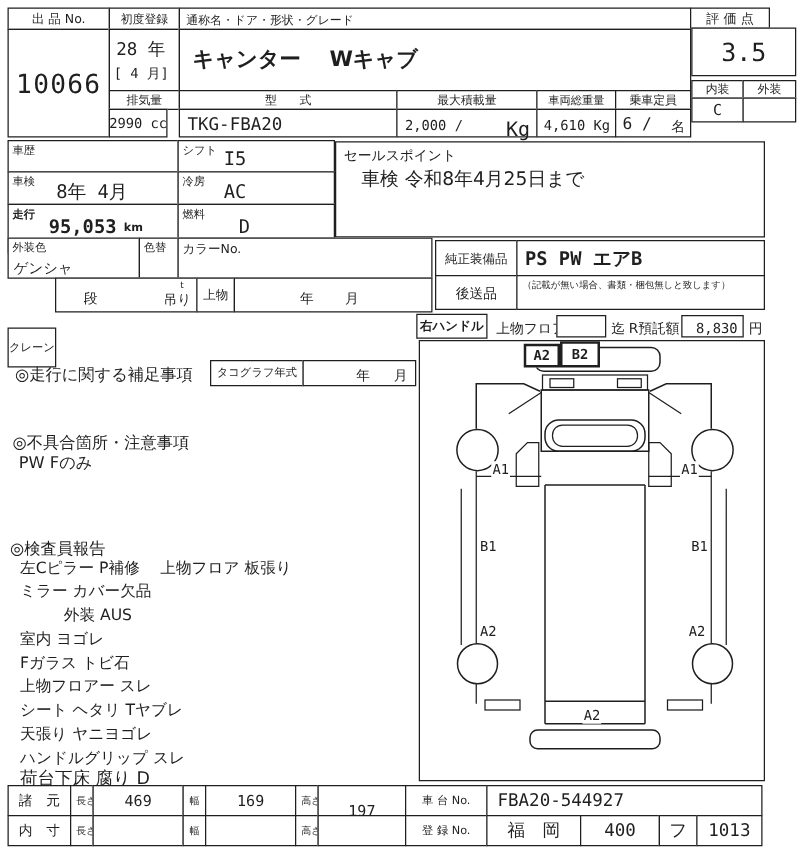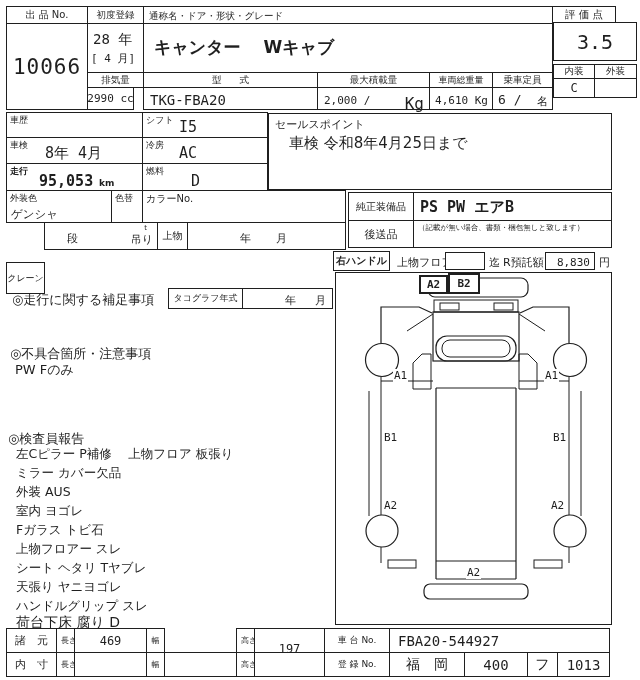--- a/index.html
+++ b/index.html
@@ -198,21 +198,21 @@
     <div class="txt" style="left:42px;top:4px;font-size:11px;">年</div>
     <div class="txt" style="right:6px;top:4px;font-size:11px;">月</div>
   </div>
 
   <div class="txt" style="left:10px;top:345px;font-size:13px;">◎不具合箇所・注意事項</div>
   <div class="txt" style="left:15px;top:361px;font-size:13px;">PW Fのみ</div>
 
   <div class="txt" style="left:8px;top:430px;font-size:13px;">◎検査員報告</div>
   <div class="listitem" style="top:446px;">左Cピラー P補修　 上物フロア 板張り</div>
   <div class="listitem" style="top:465px;">ミラー カバー欠品</div>
-  <div class="listitem" style="top:484px;">外装 AUS</div>
+  <div class="listitem" style="top:484px;margin-left:35px;">外装 AUS</div>
   <div class="listitem" style="top:503px;">室内 ヨゴレ</div>
   <div class="listitem" style="top:522px;">Fガラス トビ石</div>
   <div class="listitem" style="top:541px;">上物フロアー スレ</div>
   <div class="listitem" style="top:560px;">シート ヘタリ Tヤブレ</div>
   <div class="listitem" style="top:579px;">天張り ヤニヨゴレ</div>
   <div class="listitem" style="top:614px;font-size:14px;">荷台下床 腐り D</div>
   <div class="listitem" style="top:598px;">ハンドルグリップ スレ</div>
 
   <div class="cell" style="left:335px;top:272px;width:277px;height:353px;">
     <svg width="277" height="353" viewBox="0 0 277 353" style="position:absolute;left:0;top:0;">
@@ -276,20 +276,23 @@
   </div>
   <div class="cell" style="left:56px;top:628px;width:19px;height:25px;">
     <div class="val"><div class="vhdr">長さ</div></div>
   </div>
   <div class="cell" style="left:74px;top:628px;width:73px;height:25px;">
     <div class="val mono" style="font-size:12px;">469</div>
   </div>
   <div class="cell" style="left:146px;top:628px;width:19px;height:25px;">
     <div class="val"><div class="vhdr">幅</div></div>
   </div>
+  <div class="cell" style="left:164px;top:628px;width:73px;height:25px;">
+    <div class="val mono" style="font-size:12px;">169</div>
+  </div>
   <div class="cell" style="left:236px;top:628px;width:19px;height:25px;">
     <div class="val"><div class="vhdr">高さ</div></div>
   </div>
   <div class="cell" style="left:254px;top:628px;width:71px;height:25px;">
     <div class="val mono" style="font-size:12px;margin-top:16px;">197</div>
   </div>
   <div class="cell" style="left:324px;top:628px;width:66px;height:25px;">
     <div class="val" style="font-size:9px;">車 台 No.</div>
   </div>
   <div class="cell" style="left:389px;top:628px;width:221px;height:25px;">

